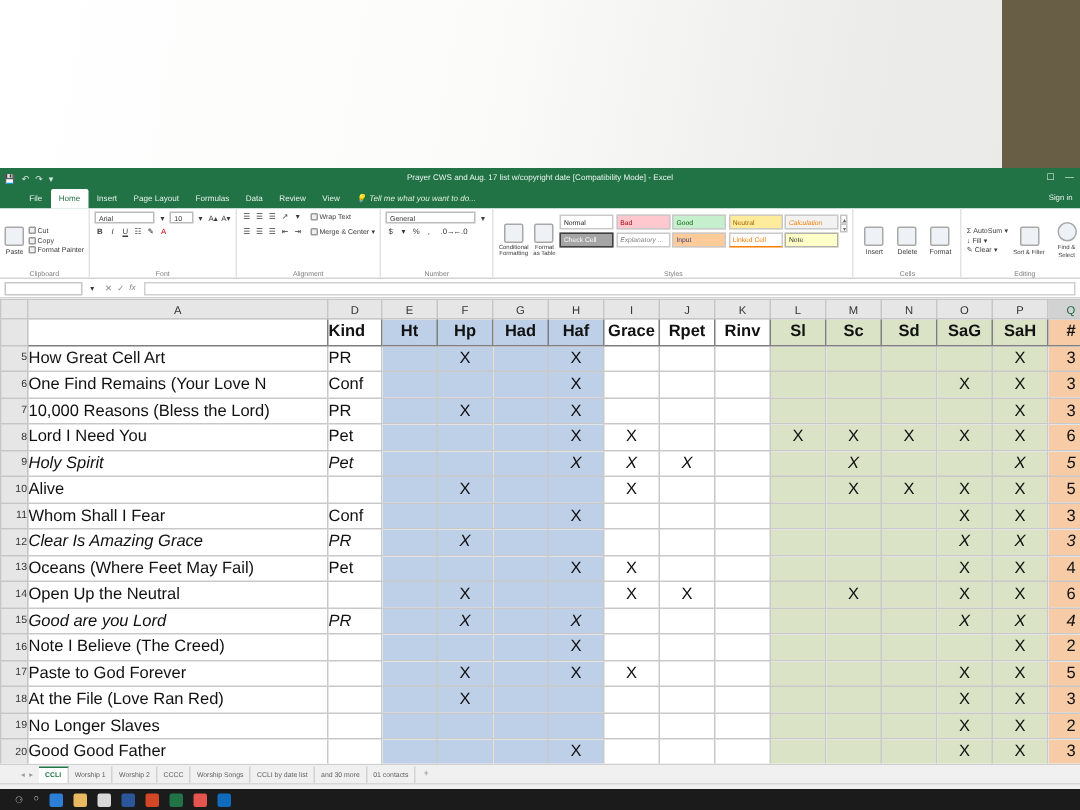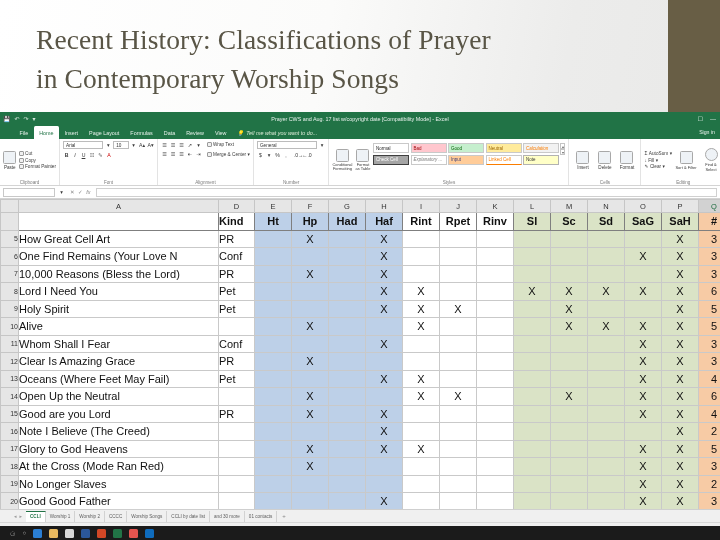--- a/index.html
+++ b/index.html
@@ -139,21 +139,21 @@
   }
   td.hdrrow {
     font-size: 11px; font-weight: bold; color: #111; border: 0.6px solid #7f7f7f;
   }
   td.name { padding-left: 3px; text-align: left; background: #ffffff; }
   td.kind { padding-left: 2px; text-align: left; background: #ffffff; }
   td.ctr  { text-align: center; }
   .blue  { background: #bdd0e8; }
   .green { background: #dae3c6; }
   .orange{ background: #f7cba5; text-align: center; }
-  .thickbot { border-bottom: 1.6px solid #5a5a5a; }
+  .thickbot { border-bottom: 1.6px solid #5a5a5a; font-style: italic; }
   .thickright { border-right: 1.4px solid #5f5f5f; }
 
   
   .xl-sheettabs {
     height: 13px; background: #f0f0f0; border-top: 1px solid #cfcfcf;
     display: flex; align-items: center; padding-left: 14px; gap: 0;
   }
   .nav-arrows { display: flex; gap: 3px; margin-right: 4px; color: #9a9a9a; font-size: 5px; }
   .stab {
     height: 11px; display: flex; align-items: center; padding: 0 4px;
@@ -179,22 +179,20 @@
     background: #1b1b1b; display: flex; align-items: center; gap: 7px; padding-left: 10px;
   }
   .tb-ico { width: 9px; height: 9px; border-radius: 1.5px; }
   .tb-search { color: #c9c9c9; font-size: 6px; }
 </style>
 </head>
 <body>
 
 <div id="slide">
   <div id="slide-band"></div>
-  <div id="slide-title">Recent History: Classifications of Prayer
-in Contemporary Worship Songs</div>
 </div>
 
 <div id="excel">
 
   <div class="xl-titlebar">
     <div class="qat">
       <span>💾</span>
       <span>↶</span>
       <span>↷</span>
       <span>▾</span>
@@ -444,21 +442,21 @@
       </tbody>
         <tbody id="grid-body">
           <tr>
             <td class="rowhdr"></td>
             <td class="cell hdrrow name"></td>
             <td class="cell hdrrow kind">Kind</td>
             <td class="cell hdrrow ctr blue">Ht</td>
             <td class="cell hdrrow ctr blue">Hp</td>
             <td class="cell hdrrow ctr blue">Had</td>
             <td class="cell hdrrow ctr blue">Haf</td>
-            <td class="cell hdrrow ctr">Rint</td>
+            <td class="cell hdrrow ctr">Grace</td>
             <td class="cell hdrrow ctr">Rpet</td>
             <td class="cell hdrrow ctr">Rinv</td>
             <td class="cell hdrrow ctr green">Sl</td>
             <td class="cell hdrrow ctr green">Sc</td>
             <td class="cell hdrrow ctr green">Sd</td>
             <td class="cell hdrrow ctr green">SaG</td>
             <td class="cell hdrrow ctr green thickright">SaH</td>
             <td class="cell hdrrow orange">#</td>
           </tr>
           <tr>
@@ -672,39 +670,39 @@
             <td class="cell ctr "></td>
             <td class="cell ctr green"></td>
             <td class="cell ctr green"></td>
             <td class="cell ctr green"></td>
             <td class="cell ctr green"></td>
             <td class="cell ctr green thickright">X</td>
             <td class="cell orange">2</td>
           </tr>
           <tr>
             <td class="rowhdr">17</td>
-            <td class="cell name">Glory to God Heavens</td>
+            <td class="cell name">Paste to God Forever</td>
             <td class="cell kind"></td>
             <td class="cell ctr blue"></td>
             <td class="cell ctr blue">X</td>
             <td class="cell ctr blue"></td>
             <td class="cell ctr blue">X</td>
             <td class="cell ctr ">X</td>
             <td class="cell ctr "></td>
             <td class="cell ctr "></td>
             <td class="cell ctr green"></td>
             <td class="cell ctr green"></td>
             <td class="cell ctr green"></td>
             <td class="cell ctr green">X</td>
             <td class="cell ctr green thickright">X</td>
             <td class="cell orange">5</td>
           </tr>
           <tr>
             <td class="rowhdr">18</td>
-            <td class="cell name">At the Cross (Mode Ran Red)</td>
+            <td class="cell name">At the File (Love Ran Red)</td>
             <td class="cell kind"></td>
             <td class="cell ctr blue"></td>
             <td class="cell ctr blue">X</td>
             <td class="cell ctr blue"></td>
             <td class="cell ctr blue"></td>
             <td class="cell ctr "></td>
             <td class="cell ctr "></td>
             <td class="cell ctr "></td>
             <td class="cell ctr green"></td>
             <td class="cell ctr green"></td>

